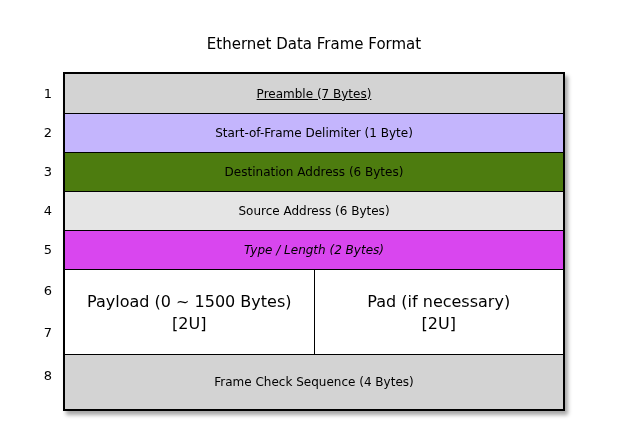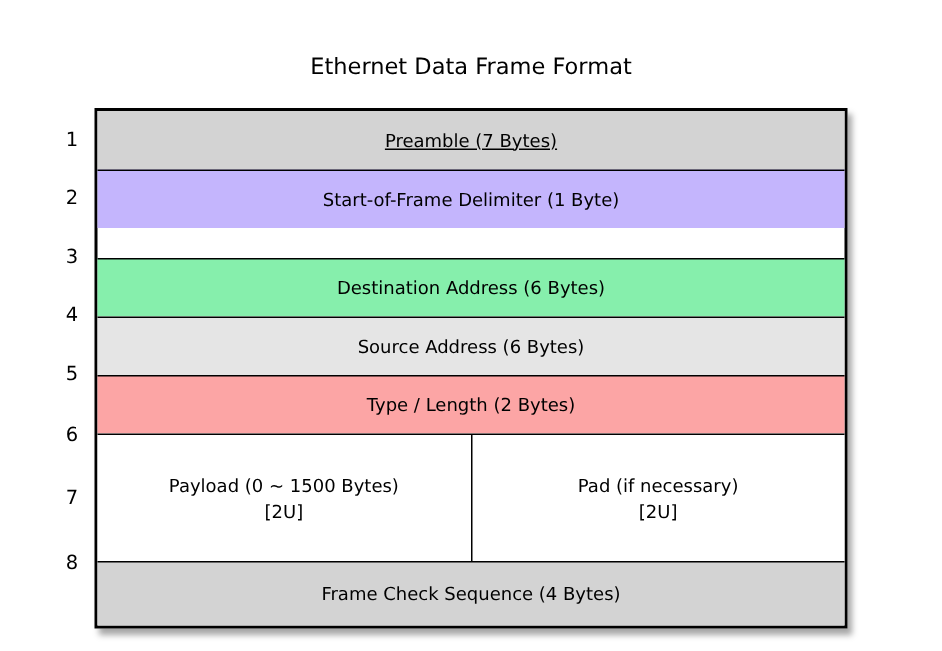--- a/index.html
+++ b/index.html
@@ -70,29 +70,29 @@
     font-size: 12px;
     border-top: 1.5px solid #000000;
   }
   .row.first { border-top: none; }
   .row.payload {
     height: 85px;
     padding: 0;
     align-items: stretch;
     justify-content: stretch;
   }
-  .row.fcs { height: 43px; }
+  .row.fcs { height: 55px; }
   .payload-cell {
     flex: 1;
     display: flex;
     flex-direction: column;
     align-items: center;
     justify-content: center;
     gap: 3px;
-    font-size: 12px;
+    font-size: 16px;
     box-sizing: border-box;
   }
   .payload-cell.left { border-right: 1.5px solid #000000; }
 </style>
 </head>
 <body>
 
 <div class="canvas">
 
   <div class="title-block">
@@ -110,23 +110,23 @@
       <div class="num-payload">
         <div class="half">6</div>
         <div class="half">7</div>
       </div>
       <div class="num h-last">8</div>
     </div>
 
     <div class="box">
       <div class="row first" style="background: rgb(211, 211, 211); text-decoration: underline;">Preamble (7 Bytes)</div>
       <div class="row" style="background: #c4b5fd;">Start-of-Frame Delimiter (1 Byte)</div>
-      <div class="row" style="background: #86efac; margin-top: 20px;">Destination Address (6 Bytes)</div>
+      <div class="row" style="background: #4d7c0f;">Destination Address (6 Bytes)</div>
       <div class="row" style="background: #e5e5e5;">Source Address (6 Bytes)</div>
-      <div class="row" style="background: #fca5a5;">Type / Length (2 Bytes)</div>
+      <div class="row" style="background: #d946ef; font-style: italic;">Type / Length (2 Bytes)</div>
       <div class="row payload" style="background: rgb(255, 255, 255);">
         <div class="payload-cell left">
           <div>Payload (0 ~ 1500 Bytes)</div>
           <div>[2U]</div>
         </div>
         <div class="payload-cell">
           <div>Pad (if necessary)</div>
           <div>[2U]</div>
         </div>
       </div>

